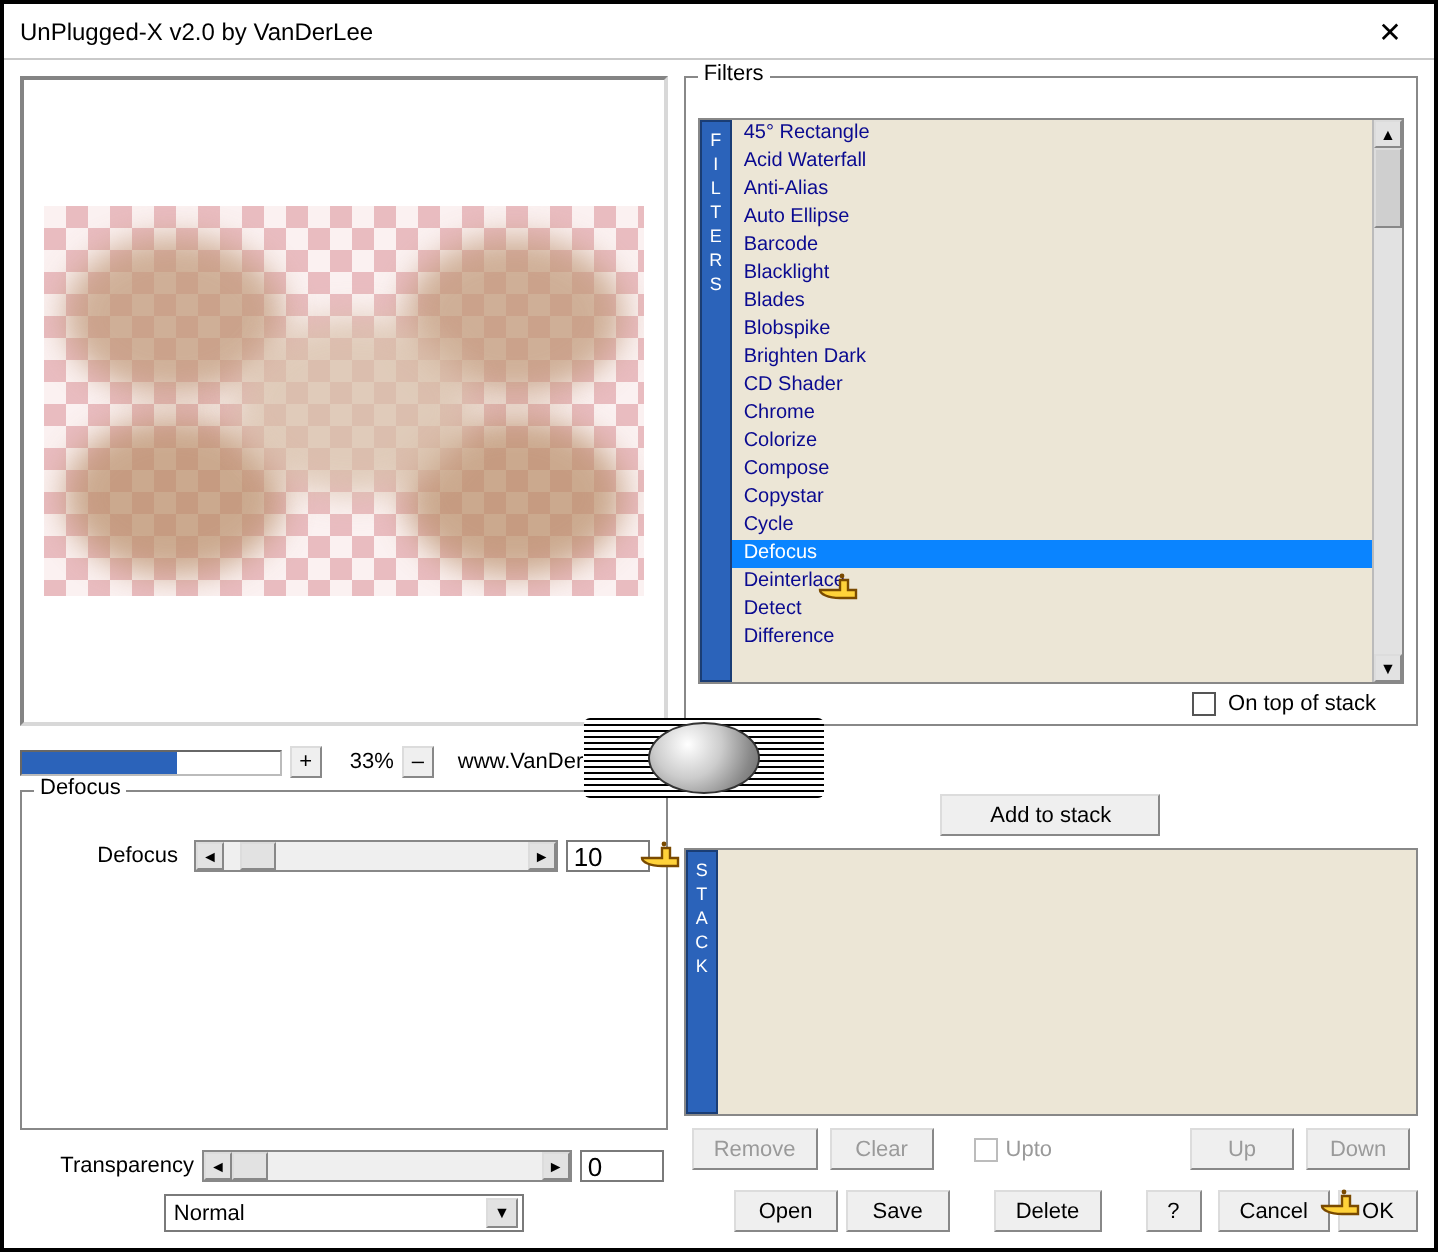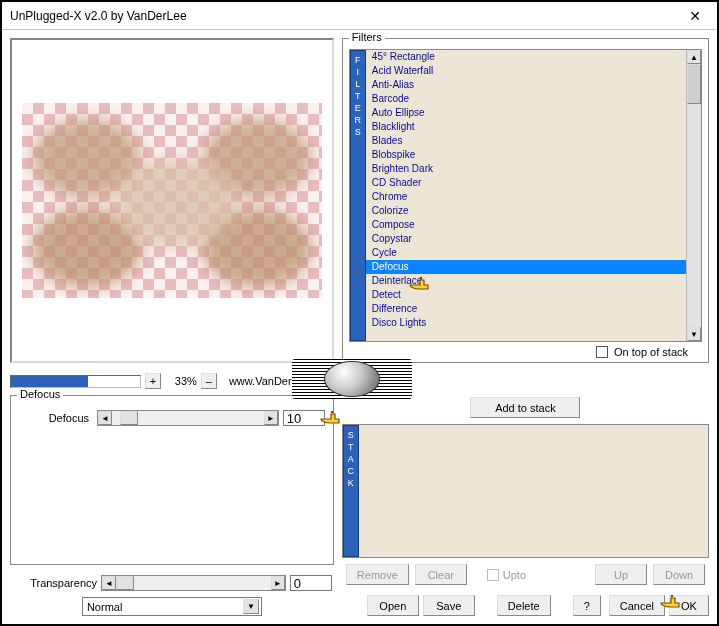--- a/index.html
+++ b/index.html
@@ -37,21 +37,21 @@
     padding: 8px;
     gap: 8px;
   }
   .col-left  { width: 352px; display: flex; flex-direction: column; }
   .col-right { flex: 1; display: flex; flex-direction: column; }
 
   
   .groupbox {
     border: 1px solid #888;
     position: relative;
-    padding: 10px 6px 6px 6px;
+    padding: 20px 6px 6px 6px;
     background: #fff;
   }
   .groupbox > .legend {
     position: absolute;
     top: -8px; left: 6px;
     background: #fff;
     padding: 0 3px;
     color: #000;
   }
 
@@ -364,37 +364,36 @@
     <div class="groupbox right-top" style="padding-bottom:4px;">
       <span class="legend">Filters</span>
 
       <div class="filters-box">
         <div class="list-wrap" style="position:relative;">
           <div class="vtab">FILTERS</div>
           <div class="listbox" id="filters-listbox">
               <div class="item">45° Rectangle</div>
               <div class="item">Acid Waterfall</div>
               <div class="item">Anti-Alias</div>
+              <div class="item">Auto Ellipse</div>
               <div class="item">Barcode</div>
-              <div class="item">Auto Ellipse</div>
               <div class="item">Blacklight</div>
               <div class="item">Blades</div>
               <div class="item">Blobspike</div>
               <div class="item">Brighten Dark</div>
               <div class="item">CD Shader</div>
               <div class="item">Chrome</div>
               <div class="item">Colorize</div>
               <div class="item">Compose</div>
               <div class="item">Copystar</div>
               <div class="item">Cycle</div>
               <div class="item selected">Defocus</div>
               <div class="item">Deinterlace</div>
               <div class="item">Detect</div>
               <div class="item">Difference</div>
-              <div class="item">Disco Lights</div>
             </div>
           <div class="vscroll">
             <div class="arrow">▲</div>
             <div class="track">
               <div class="thumb"></div>
             </div>
             <div class="arrow">▼</div>
           </div>
           <svg class="hand" style="left:56px;top:223px;" width="32" height="24" viewBox="0 0 32 24">
             <path d="M4 12 L14 12 L14 7 L18 7 L18 12 L22 12 L22 16 L14 16 C8 16 4 14 4 12 Z" fill="#ffd23a" stroke="#7a4a00" stroke-width="1.2"></path>

